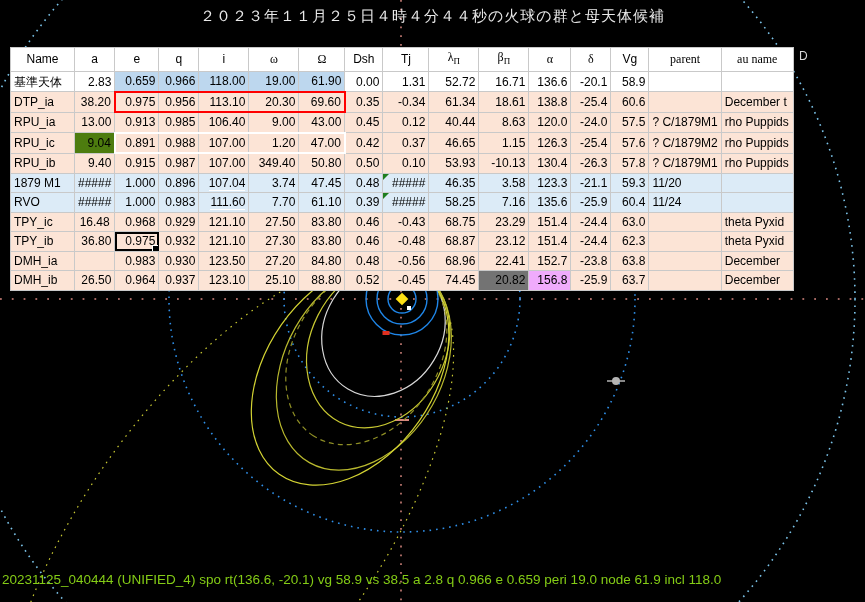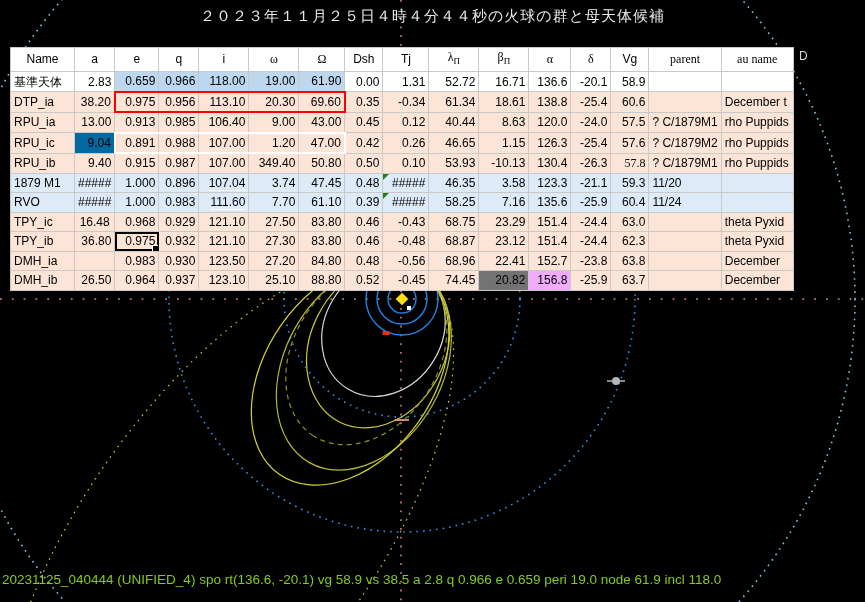--- a/index.html
+++ b/index.html
@@ -150,28 +150,28 @@
           <td class="num" style="background: rgb(252, 228, 214);">40.44</td>
           <td class="num" style="background: rgb(252, 228, 214);">8.63</td>
           <td class="num" style="background: rgb(252, 228, 214);">120.0</td>
           <td class="num" style="background: rgb(252, 228, 214);">-24.0</td>
           <td class="num" style="background: rgb(252, 228, 214);">57.5</td>
           <td class="txt" style="background: rgb(252, 228, 214);">? C/1879M1</td>
           <td class="txt" style="background: rgb(252, 228, 214);">rho Puppids</td>
         </tr>
         <tr>
           <td class="txt" style="background: rgb(252, 228, 214);">RPU_ic</td>
-          <td class="num" style="background: #0369a1;">9.04</td>
+          <td class="num" style="background: #4d7c0f;">9.04</td>
           <td class="num" style="background: rgb(252, 228, 214); border-top: 2px solid rgb(255, 255, 255); border-bottom: 2px solid rgb(255, 255, 255); border-left: 2px solid rgb(255, 255, 255);">0.891</td>
           <td class="num" style="background: rgb(252, 228, 214); border-top: 2px solid rgb(255, 255, 255); border-bottom: 2px solid rgb(255, 255, 255);">0.988</td>
           <td class="num" style="background: rgb(252, 228, 214); border-top: 2px solid rgb(255, 255, 255); border-bottom: 2px solid rgb(255, 255, 255);">107.00</td>
           <td class="num" style="background: rgb(252, 228, 214); border-top: 2px solid rgb(255, 255, 255); border-bottom: 2px solid rgb(255, 255, 255);">1.20</td>
           <td class="num" style="background: rgb(252, 228, 214); border-top: 2px solid rgb(255, 255, 255); border-bottom: 2px solid rgb(255, 255, 255); border-right: 2px solid rgb(255, 255, 255);">47.00</td>
           <td class="num" style="background: rgb(252, 228, 214);">0.42</td>
-          <td class="num" style="background: rgb(252, 228, 214);">0.26</td>
+          <td class="num" style="background: rgb(252, 228, 214);">0.37</td>
           <td class="num" style="background: rgb(252, 228, 214);">46.65</td>
           <td class="num" style="background: rgb(252, 228, 214);">1.15</td>
           <td class="num" style="background: rgb(252, 228, 214);">126.3</td>
           <td class="num" style="background: rgb(252, 228, 214);">-25.4</td>
           <td class="num" style="background: rgb(252, 228, 214);">57.6</td>
           <td class="txt" style="background: rgb(252, 228, 214);">? C/1879M2</td>
           <td class="txt" style="background: rgb(252, 228, 214);">rho Puppids</td>
         </tr>
         <tr>
           <td class="txt" style="background: rgb(252, 228, 214);">RPU_ib</td>
@@ -180,21 +180,21 @@
           <td class="num" style="background: rgb(252, 228, 214);">0.987</td>
           <td class="num" style="background: rgb(252, 228, 214);">107.00</td>
           <td class="num" style="background: rgb(252, 228, 214);">349.40</td>
           <td class="num" style="background: rgb(252, 228, 214);">50.80</td>
           <td class="num" style="background: rgb(252, 228, 214);">0.50</td>
           <td class="num" style="background: rgb(252, 228, 214);">0.10</td>
           <td class="num" style="background: rgb(252, 228, 214);">53.93</td>
           <td class="num" style="background: rgb(252, 228, 214);">-10.13</td>
           <td class="num" style="background: rgb(252, 228, 214);">130.4</td>
           <td class="num" style="background: rgb(252, 228, 214);">-26.3</td>
-          <td class="num" style="background: rgb(252, 228, 214); font-family: Liberation Serif, serif;">57.8</td>
+          <td class="num" style="background: rgb(252, 228, 214);">57.8</td>
           <td class="txt" style="background: rgb(252, 228, 214);">? C/1879M1</td>
           <td class="txt" style="background: rgb(252, 228, 214);">rho Puppids</td>
         </tr>
         <tr>
           <td class="txt" style="background: rgb(220, 235, 247);">1879 M1</td>
           <td class="num" style="background: rgb(220, 235, 247);">#####</td>
           <td class="num" style="background: rgb(220, 235, 247);">1.000</td>
           <td class="num" style="background: rgb(220, 235, 247);">0.896</td>
           <td class="num" style="background: rgb(220, 235, 247);"><span class="u">107.04</span></td>
           <td class="num" style="background: rgb(220, 235, 247);">3.74</td>

